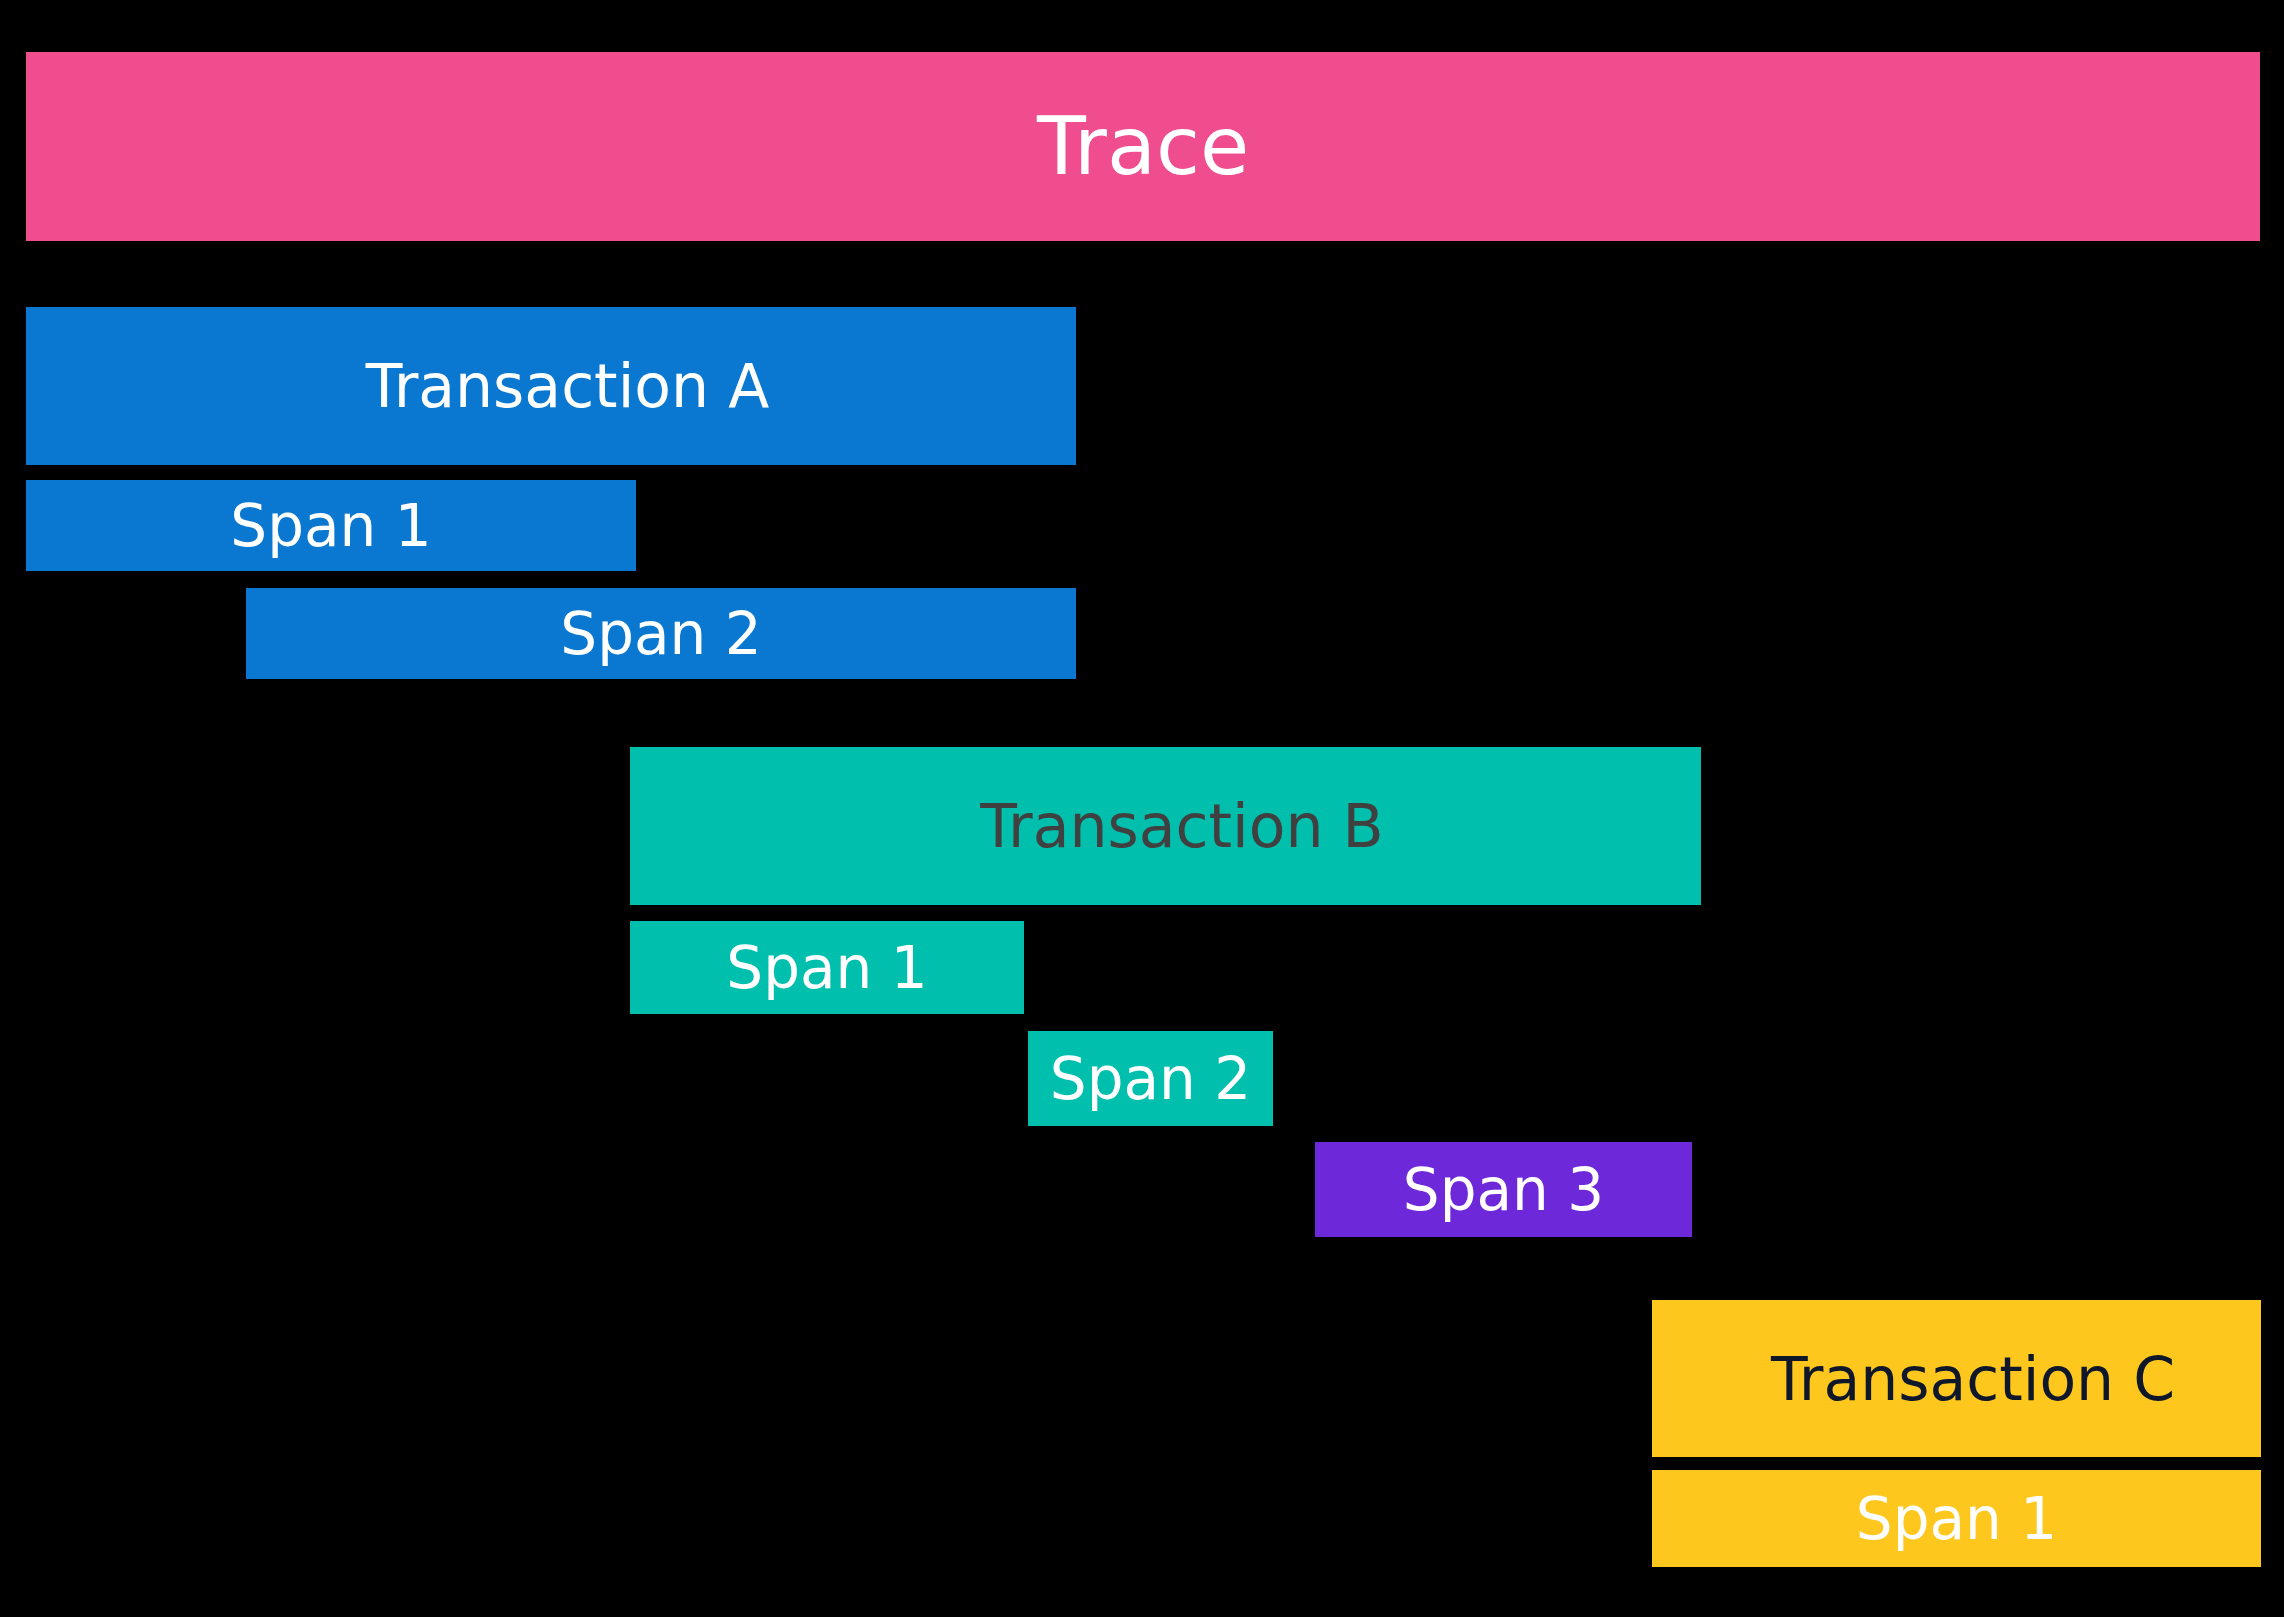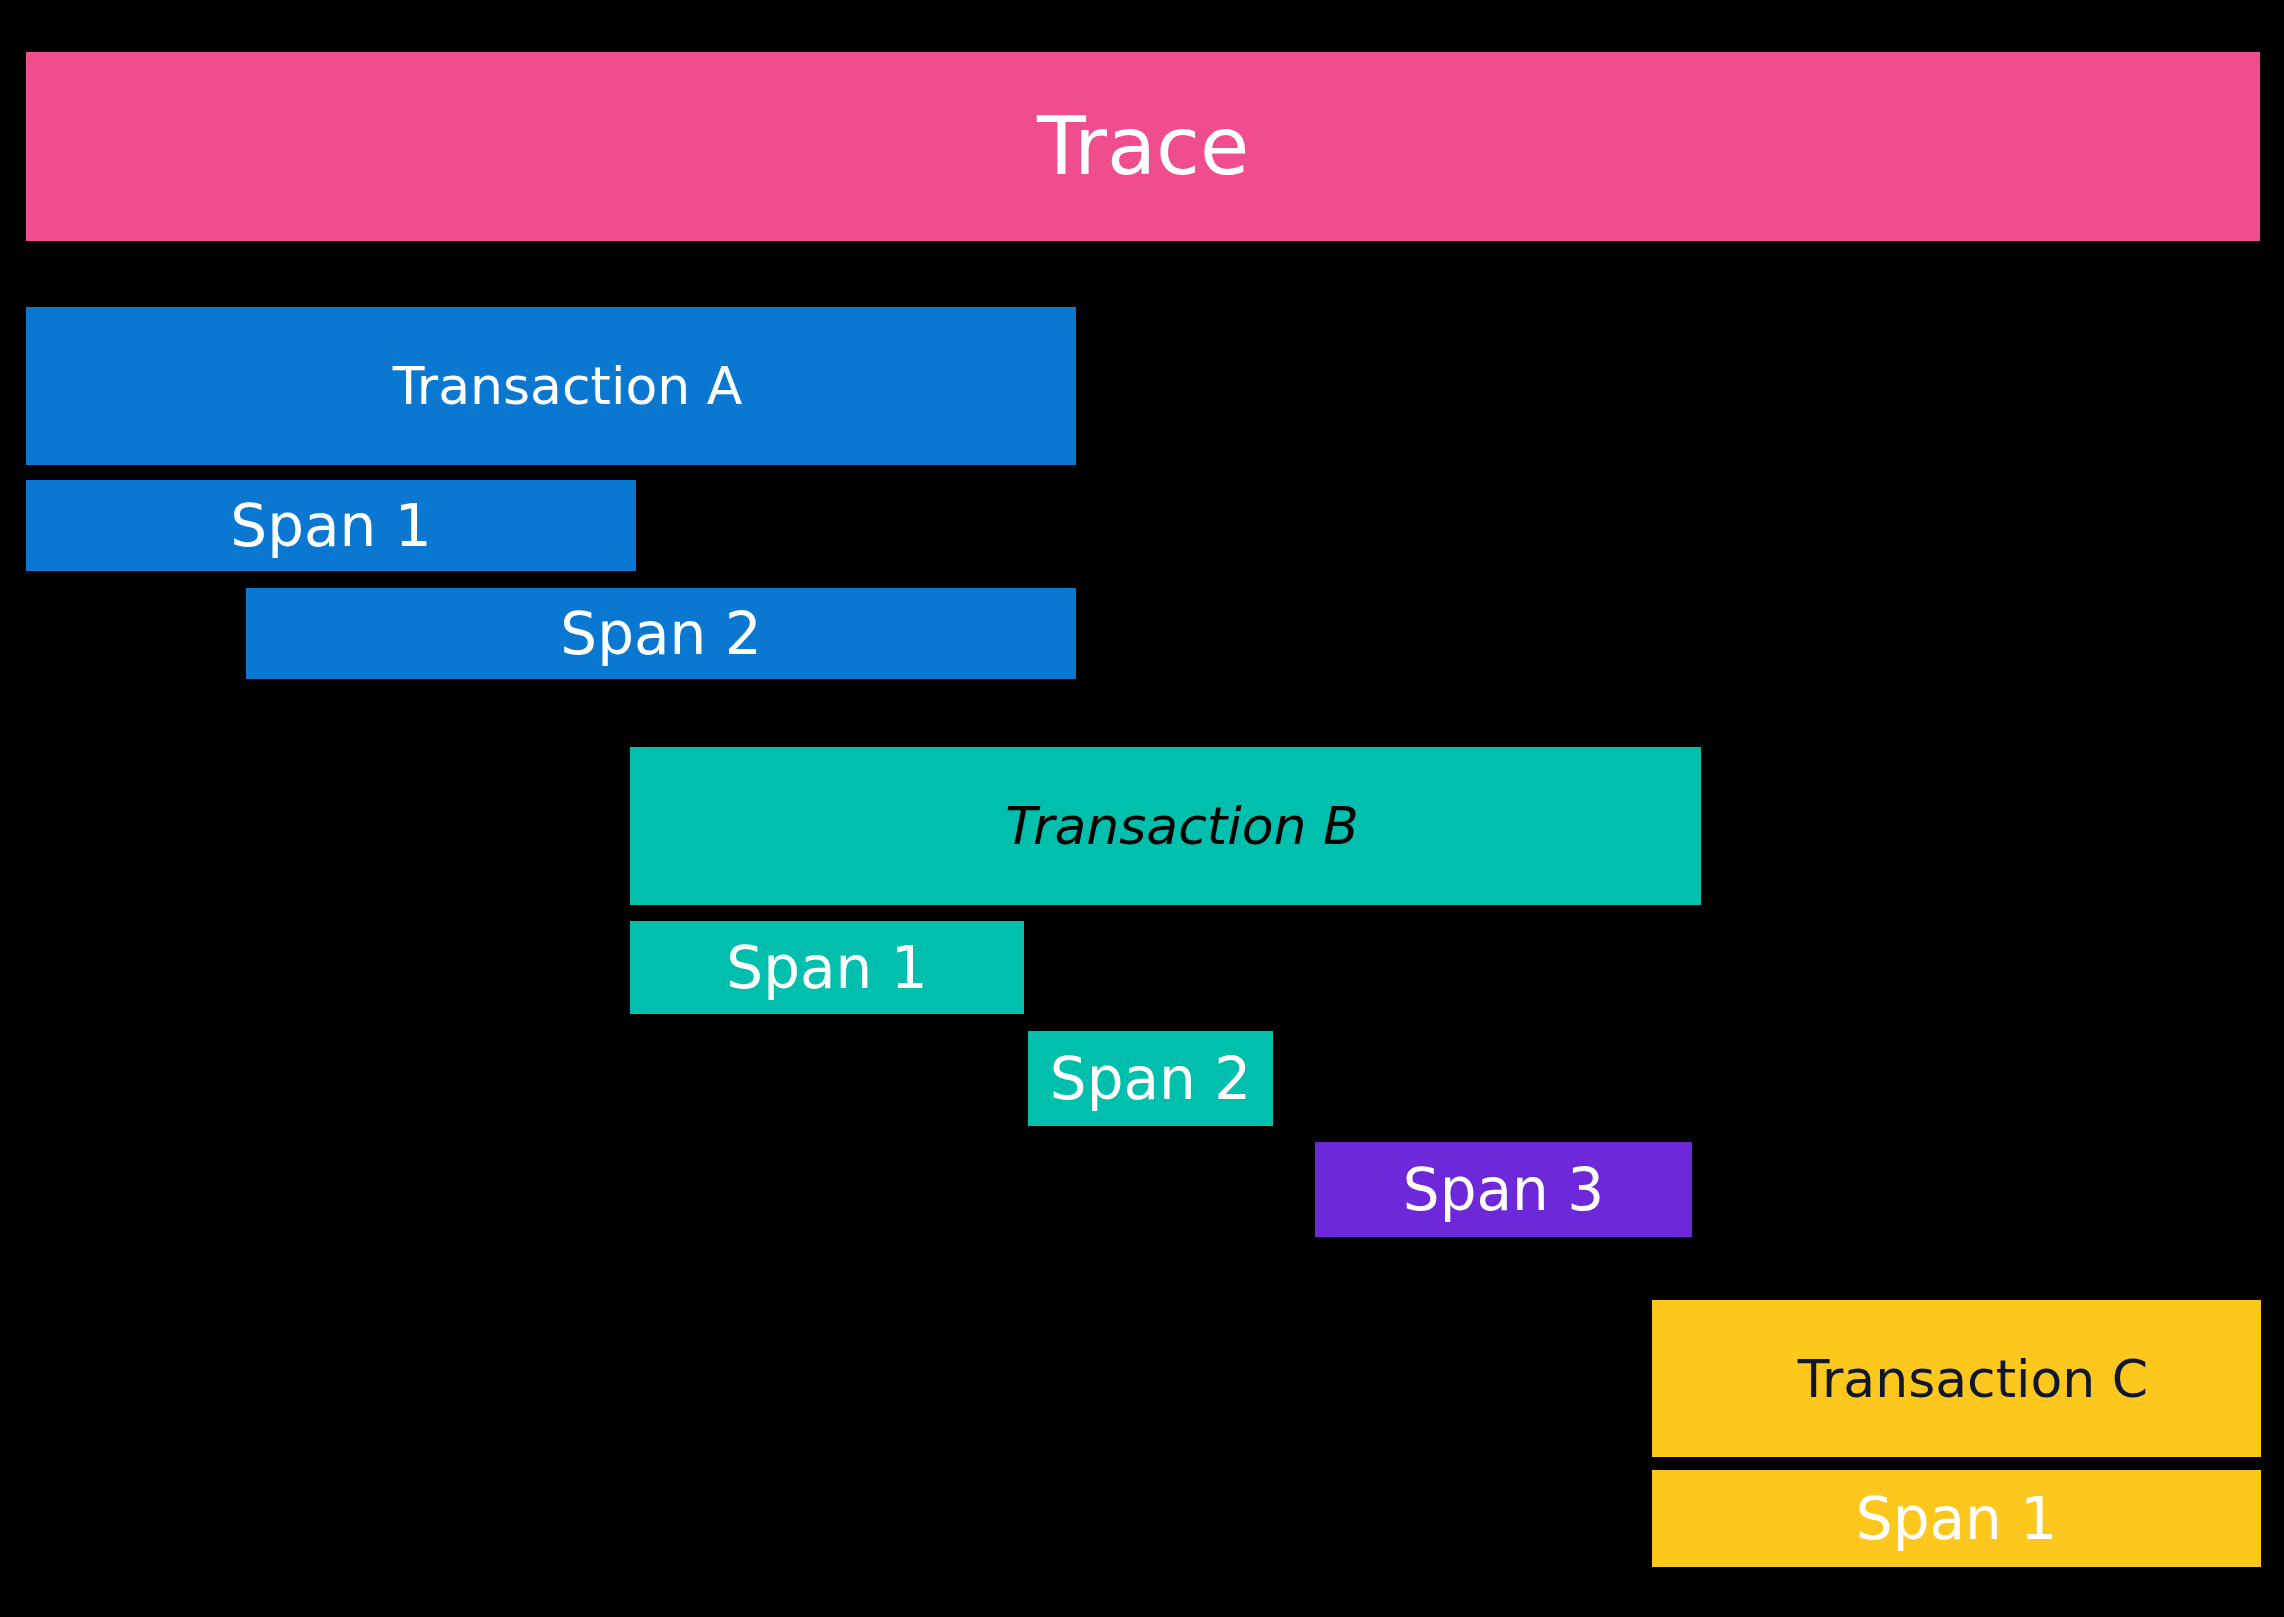--- a/index.html
+++ b/index.html
@@ -21,21 +21,21 @@
     align-items: center;
     justify-content: center;
     color: #ffffff;
   }
   .label {
     white-space: nowrap;
     line-height: 1;
     letter-spacing: 0px;
   }
   .label-trace { font-size: 80px; }
-  .label-transaction { font-size: 52px; margin-left: 33px; }
+  .label-transaction { font-size: 60px; margin-left: 33px; }
   .label-span { font-size: 58px; }
 
   
   #bar-trace   { left: 26px;   top: 52px;   width: 2234px; height: 189px; }
   #bar-ta      { left: 26px;   top: 307px;  width: 1050px; height: 158px; }
   #bar-ta-s1   { left: 26px;   top: 480px;  width: 610px;  height: 91px; }
   #bar-ta-s2   { left: 246px;  top: 588px;  width: 830px; height: 91px; }
   #bar-tb      { left: 630px;  top: 747px;  width: 1071px; height: 158px; }
   #bar-tb-s1   { left: 630px;  top: 921px; width: 394px;  height: 93px; }
   #bar-tb-s2   { left: 1028px; top: 1031px; width: 245px;  height: 95px; }
@@ -56,21 +56,21 @@
     <span class="label label-transaction" style="color: rgb(255, 255, 255);">Transaction A</span>
   </div>
   <div class="bar" id="bar-ta-s1" style="background-color: rgb(10, 120, 209);">
     <span class="label label-span" style="color: rgb(255, 255, 255);">Span 1</span>
   </div>
   <div class="bar" id="bar-ta-s2" style="background-color: rgb(10, 120, 209);">
     <span class="label label-span" style="color: rgb(255, 255, 255);">Span 2</span>
   </div>
 
   <div class="bar" id="bar-tb" style="background-color: rgb(0, 191, 173);">
-    <span class="label label-transaction" style="color: #000000; font-style: italic;">Transaction B</span>
+    <span class="label label-transaction" style="color: #404040;">Transaction B</span>
   </div>
   <div class="bar" id="bar-tb-s1" style="background-color: rgb(0, 191, 173);">
     <span class="label label-span" style="color: rgb(255, 255, 255);">Span 1</span>
   </div>
   <div class="bar" id="bar-tb-s2" style="background-color: rgb(0, 191, 173);">
     <span class="label label-span" style="color: rgb(255, 255, 255);">Span 2</span>
   </div>
   <div class="bar" id="bar-tb-s3" style="background-color: #6d28d9; margin-left: 41px;">
     <span class="label label-span" style="color: rgb(255, 255, 255);">Span 3</span>
   </div>

